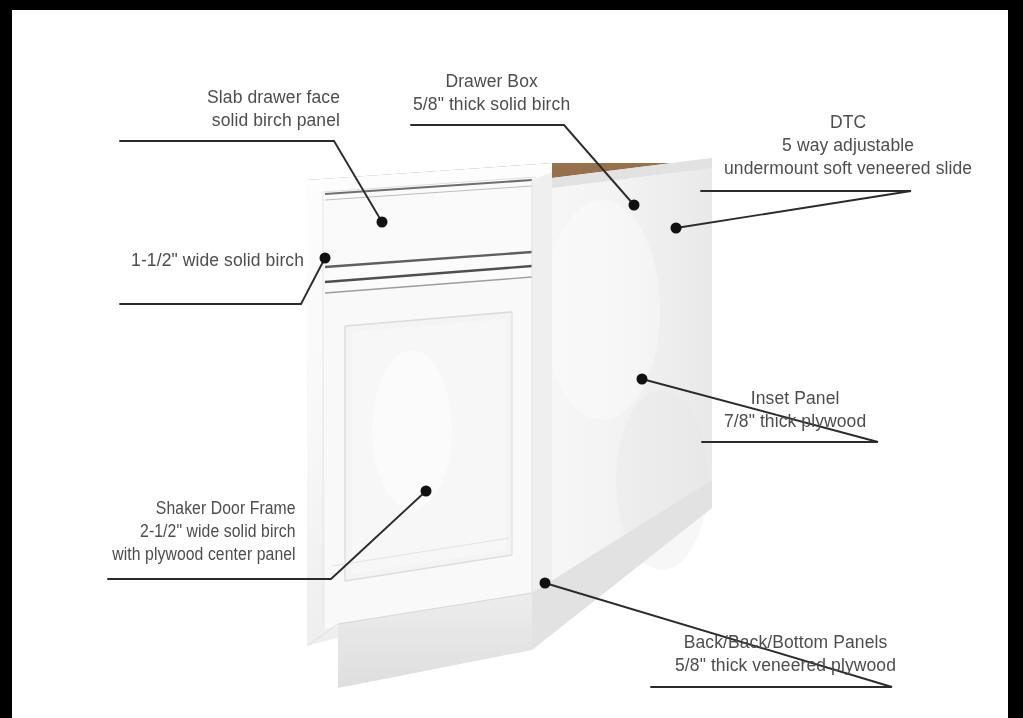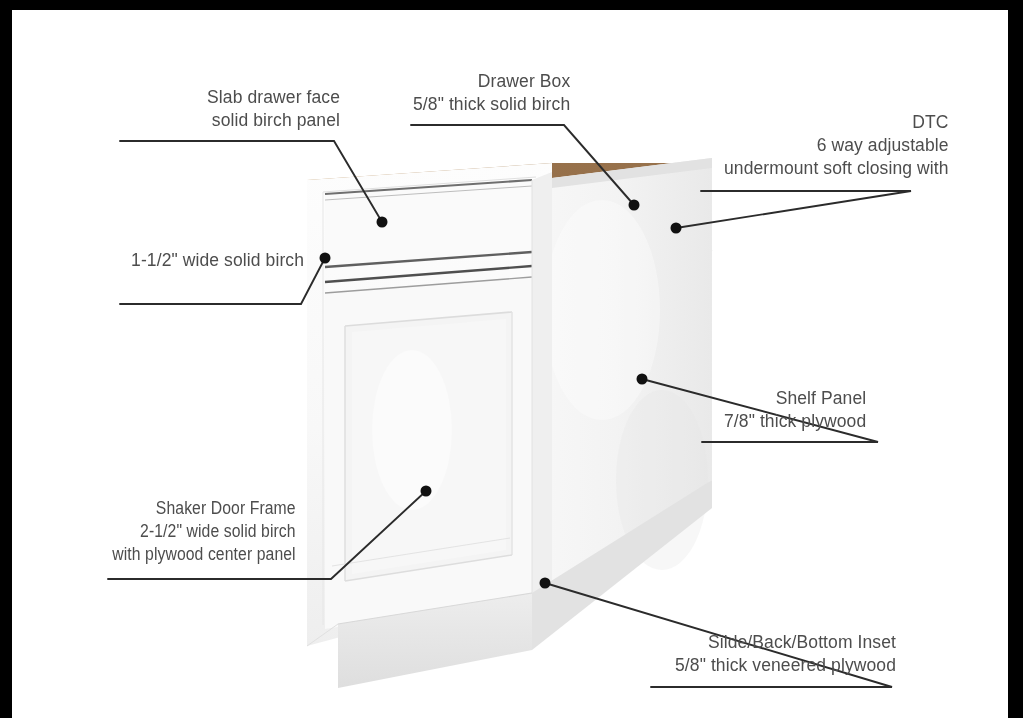--- a/index.html
+++ b/index.html
@@ -43,21 +43,21 @@
     line-height: 1.32;
     white-space: pre;
     letter-spacing: 0.1px;
   }
   .callout.cond {
     font-family: "Liberation Sans Narrow", "Liberation Sans", sans-serif;
     transform: scaleX(0.9);
   }
   .callout .ln { display: block; }
   .callout.right-al { text-align: right; }
-  .callout.left-al { text-align: right; }
+  .callout.left-al { text-align: center; }
 </style>
 </head>
 <body>
 
 <div id="frame">
   <div id="stage">
 
     <svg class="art" viewBox="0 0 996 696" aria-hidden="true">
       <defs>
         <linearGradient id="gFront" x1="0" y1="0" x2="0" y2="1">
@@ -232,21 +232,21 @@
           <circle cx="313" cy="248" r="5.5"></circle>
           <circle cx="630" cy="369" r="5.5"></circle>
           <circle cx="414" cy="481" r="5.5"></circle>
           <circle cx="533" cy="573" r="5.5"></circle>
         </g>
     </svg>
 
     <div id="callout-layer">
         <div class="callout right-al" style="top: 76px; right: 668px;"><span class="ln">Slab drawer face</span><span class="ln">solid birch panel</span></div>
         <div class="callout left-al" style="left: 401px; top: 60px;"><span class="ln">Drawer Box</span><span class="ln">5/8" thick solid birch</span></div>
-        <div class="callout left-al" style="left: 712px; top: 101px;"><span class="ln">DTC</span><span class="ln">6 way adjustable</span><span class="ln">undermount soft closing with</span></div>
+        <div class="callout left-al" style="left: 712px; top: 101px;"><span class="ln">DTC</span><span class="ln">5 way adjustable</span><span class="ln">undermount soft veneered slide</span></div>
         <div class="callout right-al" style="top: 239px; right: 704px;"><span class="ln">1-1/2" wide solid birch</span></div>
-        <div class="callout left-al" style="left: 712px; top: 377px;"><span class="ln">Shelf Panel</span><span class="ln">7/8" thick plywood</span></div>
+        <div class="callout left-al" style="left: 712px; top: 377px;"><span class="ln">Inset Panel</span><span class="ln">7/8" thick plywood</span></div>
         <div class="callout right-al cond" style="top: 487px; right: 702px;"><span class="ln">Shaker Door Frame</span><span class="ln">2-1/2" wide solid birch</span><span class="ln">with plywood center panel</span></div>
-        <div class="callout left-al" style="left: 663px; top: 621px;"><span class="ln">Silde/Back/Bottom Inset</span><span class="ln">5/8" thick veneered plywood</span></div>
+        <div class="callout left-al" style="left: 663px; top: 621px;"><span class="ln">Back/Back/Bottom Panels</span><span class="ln">5/8" thick veneered plywood</span></div>
       </div>
 
   </div>
 </div>
 
 </body></html>

